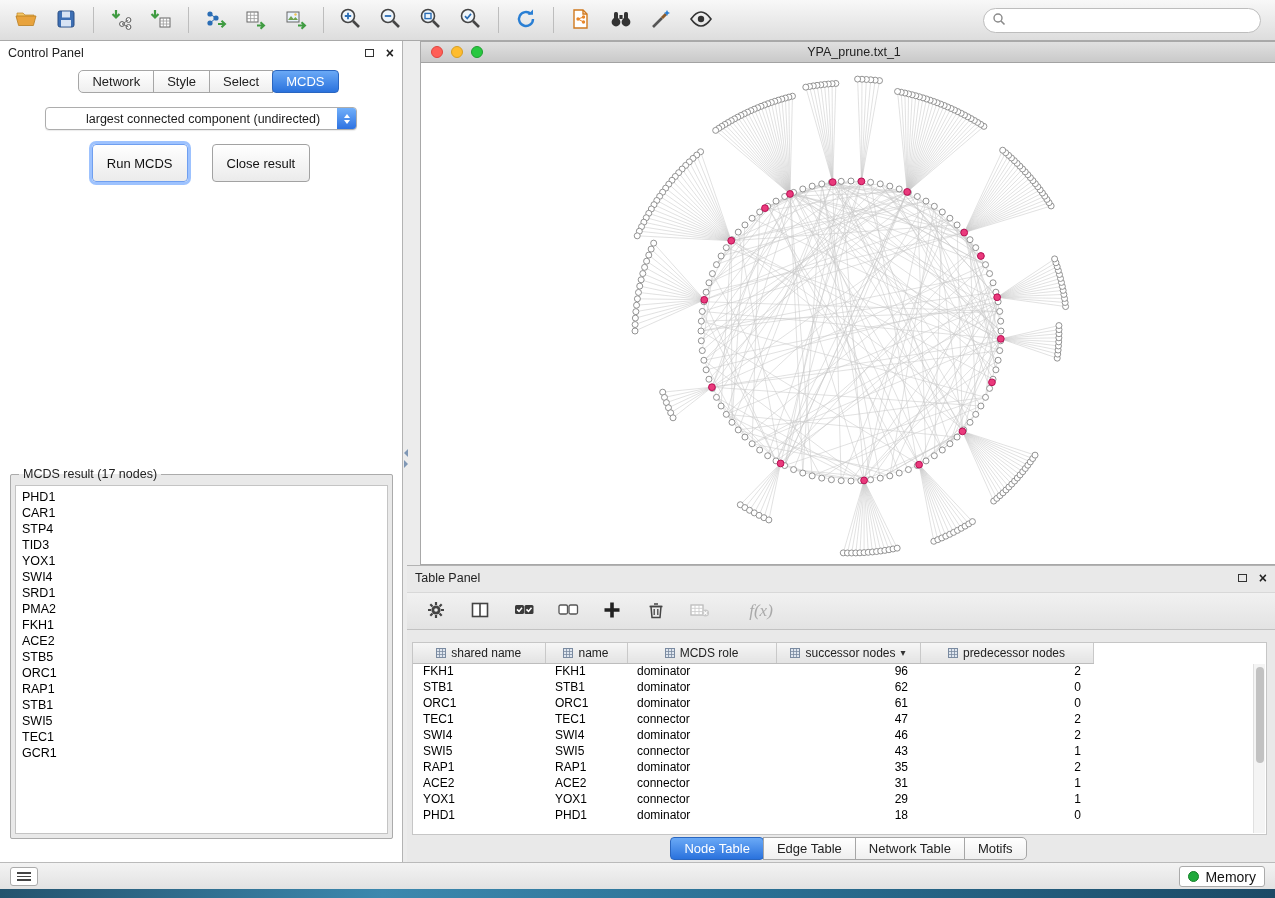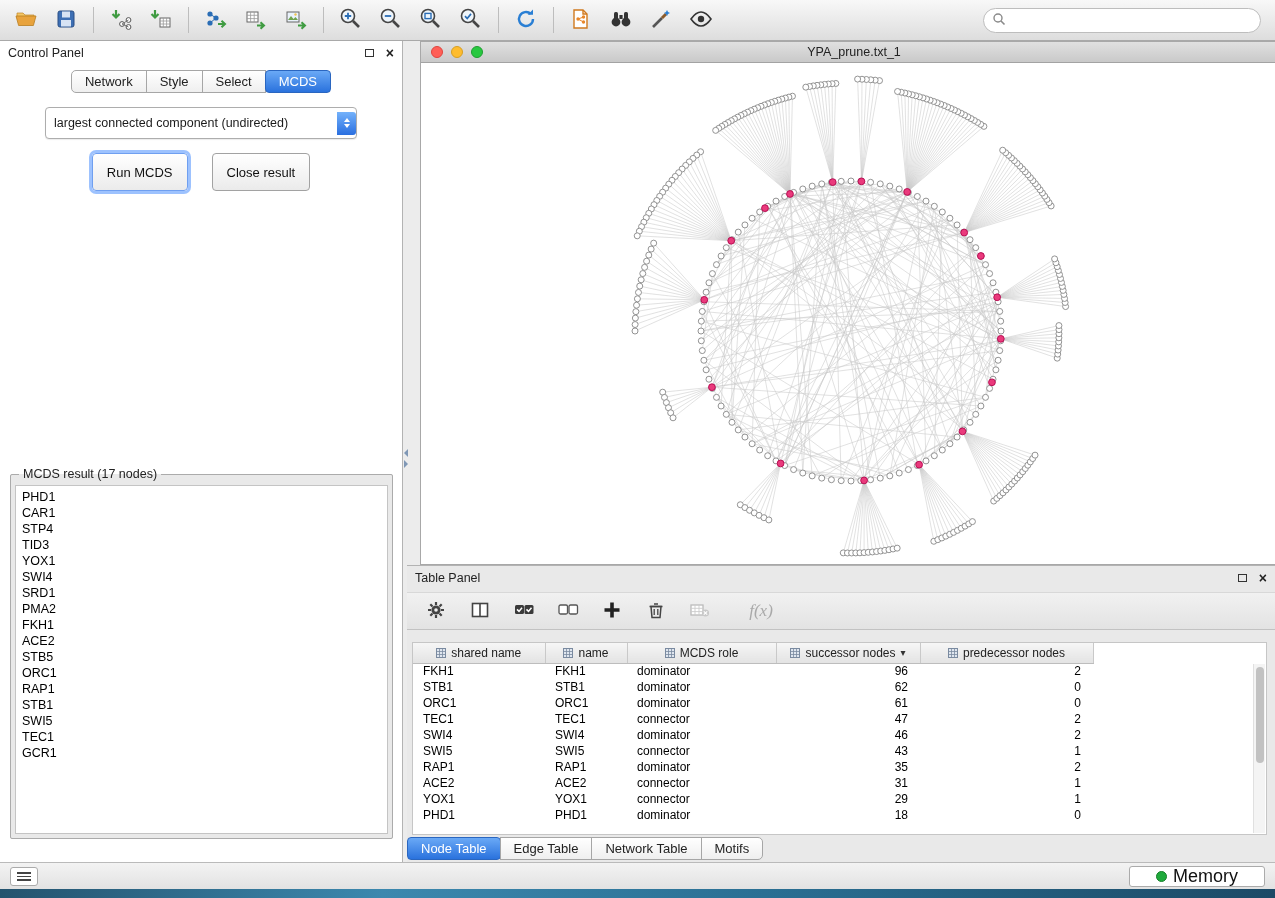--- a/index.html
+++ b/index.html
@@ -20,26 +20,26 @@
   
   #control-panel { position:absolute; left:0; top:41px; width:403px; height:821px;
     background:#ffffff; border-right:1px solid #b3b3b3; }
   .panel-header { height:24px; display:flex; align-items:center; padding:0 8px; font-size:12.5px; color:#222; }
   .panel-header .spacer { flex:1; }
   .win-float { width:9px; height:8px; border:1.5px solid #333; margin-right:12px; display:inline-block; }
   .win-close { font-size:14px; font-weight:bold; color:#222; line-height:1; }
   #cp-tabs { display:flex; justify-content:center; align-items:center; height:32px; }
   .seg-tab { padding:3px 13px; font-size:13px; background:linear-gradient(#ffffff,#efefef);
     border:1px solid #a6a6a6; margin-left:-1px; color:#222; }
-  .seg-tab:first-child { border-radius:5px 0 0 5px; margin-left:0; }
+  .seg-tab:first-child { border-radius:5px 0 0 5px; margin-left:15px; }
   .seg-tab:last-child { border-radius:0 5px 5px 0; }
   .seg-tab.selected { background:linear-gradient(#6aa9f6,#2a72dd); border-color:#2a66c0; color:#fff; border-radius:4px; }
   #opt-label { text-align:center; margin-top:16px; font-size:13px; color:#111; }
-  #combo { width:312px; height:32px; margin:10px auto 0 auto; background:#fff; border:1px solid #adadad; border-radius:4px;
-    display:flex; align-items:center; overflow:hidden; box-shadow:0 1px 1px rgba(0,0,0,0.08); }
+  #combo { width:312px; height:23px; margin:10px auto 0 auto; background:#fff; border:1px solid #adadad; border-radius:4px;
+    display:flex; align-items:center; overflow:hidden; box-shadow:0 1px 1px rgba(0,0,0,0.08);padding-left:32px; }
   #combo .combo-text { flex:1; font-size:12.5px; padding:0 8px; white-space:nowrap; }
   #combo .combo-stepper { width:19px; height:23px; background:linear-gradient(#74b2fb,#2a6fe0); border-radius:0 3px 3px 0;
     display:flex; flex-direction:column; align-items:center; justify-content:center; gap:2px; }
   .tri-up { width:0; height:0; border-left:3.5px solid transparent; border-right:3.5px solid transparent; border-bottom:4px solid #fff; }
   .tri-down { width:0; height:0; border-left:3.5px solid transparent; border-right:3.5px solid transparent; border-top:4px solid #fff; }
   #cp-buttons { display:flex; justify-content:center; gap:24px; margin-top:14px; }
   .aqua-btn { height:38px; padding:0 14px; font-size:13px; font-family:inherit; color:#111;
     background:linear-gradient(#ffffff,#ebebeb); border:1px solid #a2a2a2; border-radius:4px; }
   .aqua-btn.focused { box-shadow:0 0 0 3px rgba(77,144,254,0.55); border-color:#6f9ff0; }
   #mcds-fieldset { position:absolute; left:10px; top:426px; width:383px; height:372px;
@@ -75,30 +75,30 @@
   table#node-table { border-collapse:collapse; table-layout:fixed; width:680px; }
   #node-table th { height:20px; font-weight:normal; font-size:12px; color:#222;
     background:linear-gradient(#f6f6f6,#e3e3e3); border-right:1px solid #c9c9c9; border-bottom:1px solid #bdbdbd;
     text-align:center; white-space:nowrap; overflow:hidden; }
   #node-table th .th-inner { display:flex; align-items:center; justify-content:center; gap:5px; }
   #node-table td { height:16px; font-size:12px; color:#000; padding:0 0 0 10px; white-space:nowrap; overflow:hidden; }
   #node-table td.num { text-align:right; padding:0 12px 0 0; }
   .sort-arrow { font-size:10px; color:#333; }
   #tb-scroll { position:absolute; right:1px; top:21px; bottom:1px; width:12px; background:#f4f4f4; border-left:1px solid #e0e0e0; }
   #tb-thumb { position:absolute; left:2px; top:3px; width:8px; height:96px; background:#c2c2c2; border-radius:5px; }
-  #tp-tabs { position:absolute; left:0; right:0; bottom:3px; height:22px; display:flex; justify-content:flex-start; align-items:center; }
+  #tp-tabs { position:absolute; left:0; right:0; bottom:3px; height:22px; display:flex; justify-content:center; align-items:center; }
 
   
   #status-bar { position:absolute; left:0; top:862px; width:1275px; height:27px;
     background:linear-gradient(#f3f3f3,#e2e2e2); border-top:1px solid #bababa; }
   #status-list-btn { position:absolute; left:10px; top:4px; width:28px; height:19px; background:#fff; border:1px solid #ababab; border-radius:3px;
     display:flex; flex-direction:column; justify-content:center; gap:2px; padding:0 6px; }
   #status-list-btn i { display:block; height:1.5px; background:#444; }
   #memory-btn { position:absolute; right:10px; top:3px; height:21px; background:#fff; border:1px solid #ababab; border-radius:3px;
-    display:flex; align-items:center; gap:6px; padding:0 26px; font-size:18px; color:#111; }
+    display:flex; align-items:center; gap:6px; padding:0 8px; font-size:14px; color:#111; }
   #memory-dot { width:11px; height:11px; border-radius:50%; background:#1faa3c; border:1px solid #158029; }
 
   #wallpaper { position:absolute; left:0; top:889px; width:1275px; height:9px;
     background:linear-gradient(90deg,#24536e,#3c88ae 30%,#2a6f93 60%,#1c4a66); }
 </style>
 </head>
 <body>
 
 <div id="root">
 

